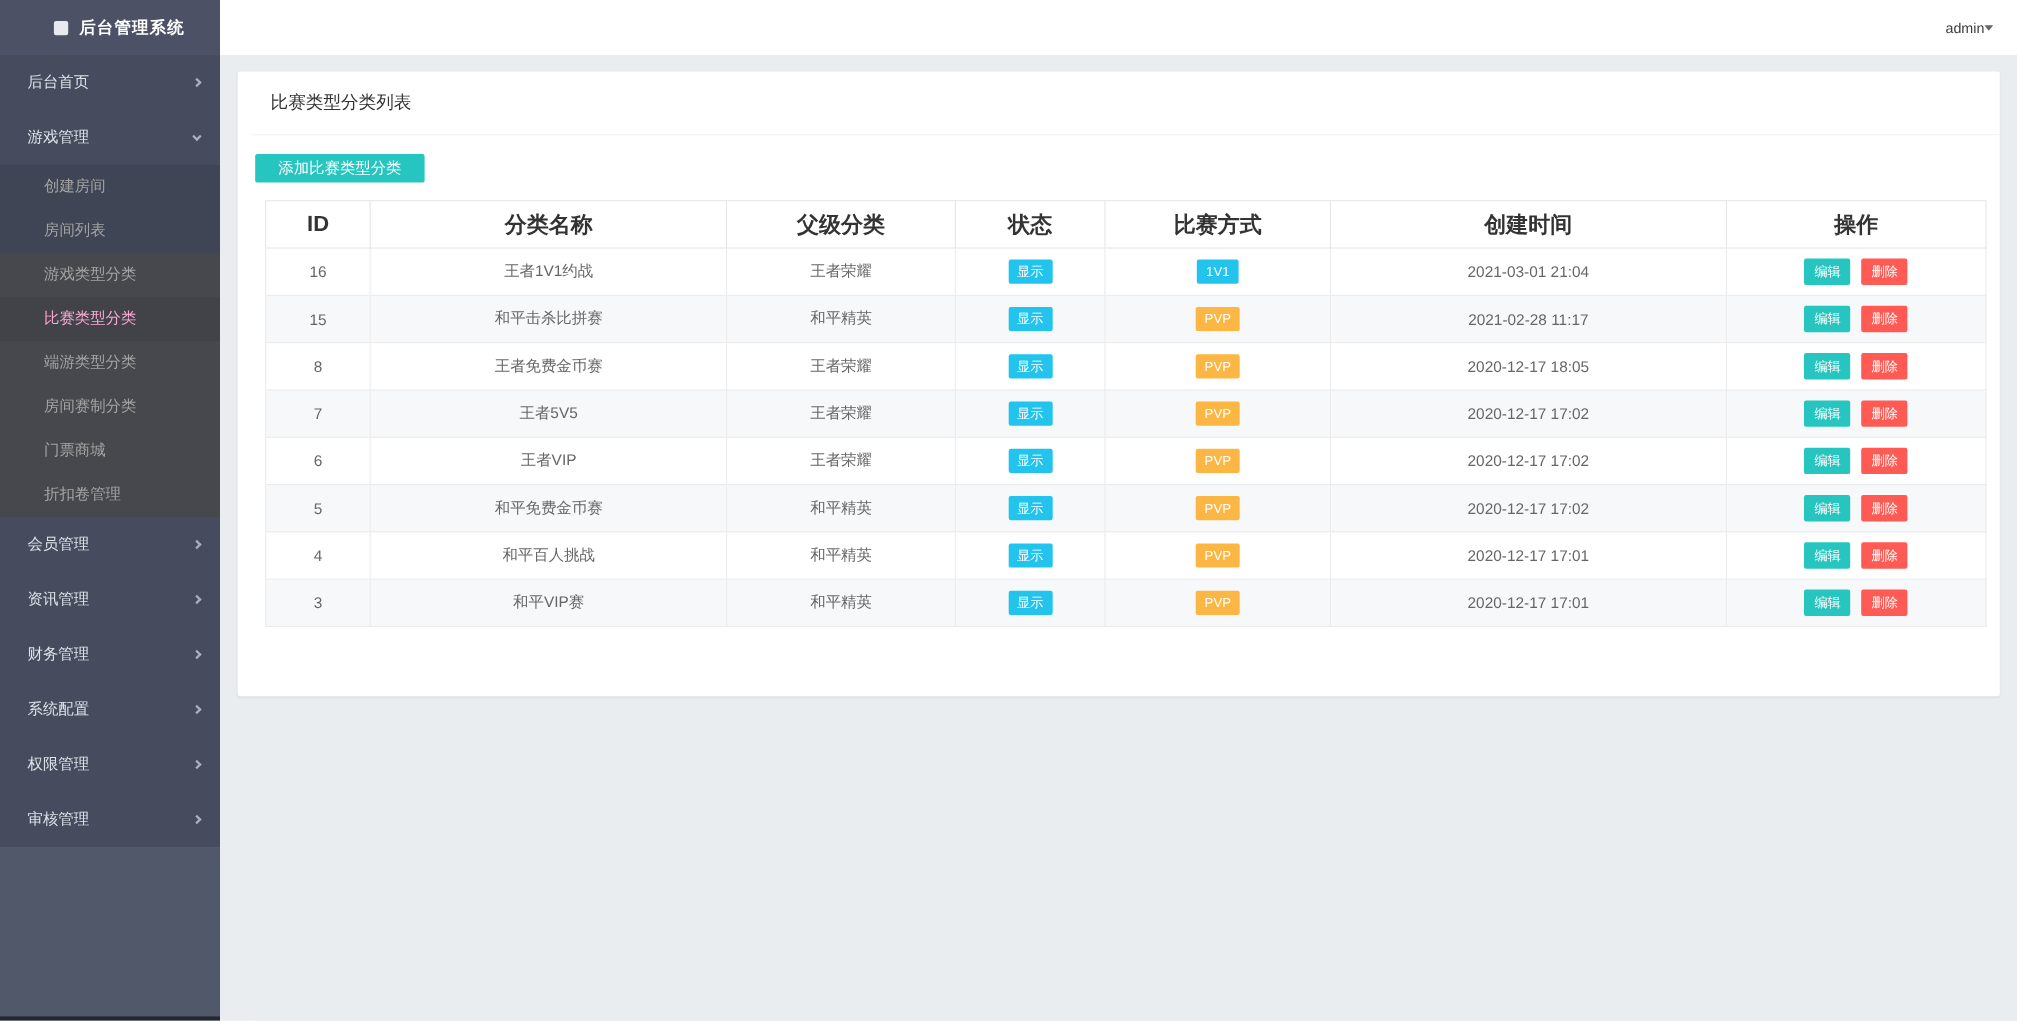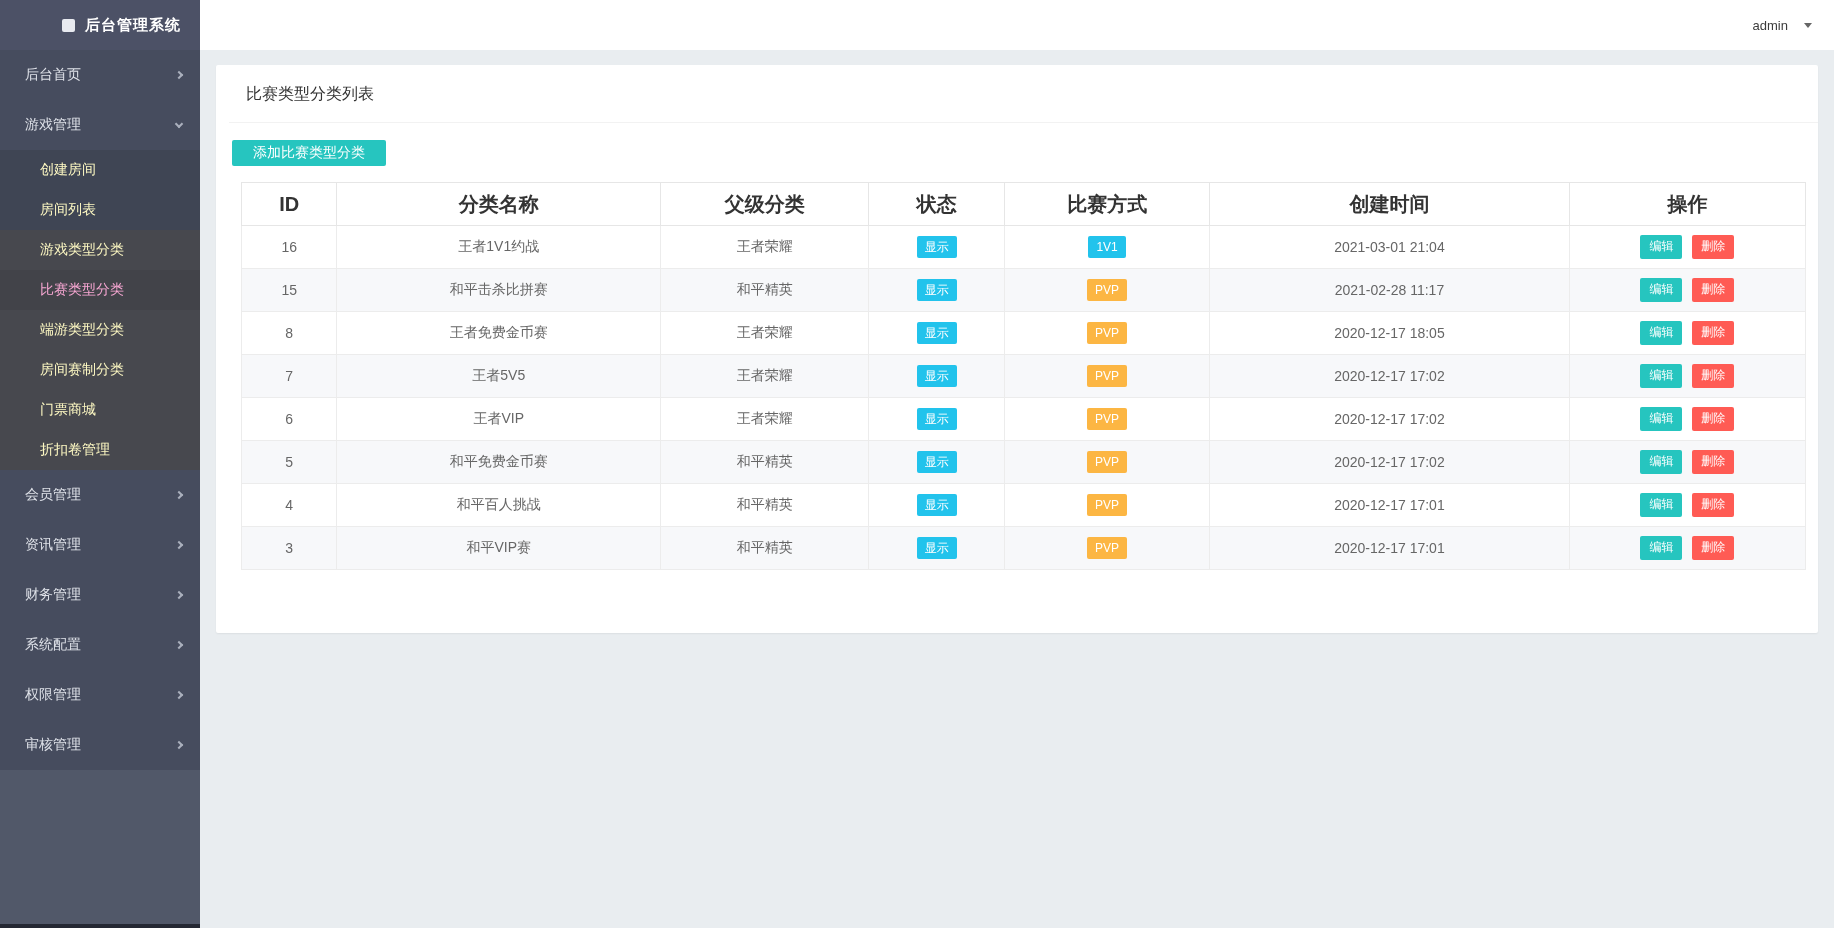--- a/index.html
+++ b/index.html
@@ -1,40 +1,40 @@
 <!DOCTYPE html>
 <html><head>
 <meta charset="utf-8">
 <style>
   * { margin:0; padding:0; box-sizing:border-box; }
   html,body { width:1834px; height:928px; font-family:"Liberation Sans","DejaVu Sans",sans-serif; }
   .app { display:flex; width:1834px; height:928px; background:#e9edf0; overflow:hidden; }
 
   
   .sidebar { flex:0 0 200px; width:200px; background:#515869; position:relative; }
-  .logo-bar { height:50px; background:#4c5166; display:flex; align-items:center; padding-left:62px; }
+  .logo-bar { height:50px; background:#4c5166; display:flex; align-items:center; padding-left:49px; }
   .logo-icon { width:13px; height:13px; background:#e8eaf0; border-radius:2px; flex:0 0 13px; }
   .logo-title { margin-left:10px; font-size:15px; font-weight:bold; color:#fff; letter-spacing:1px; }
   .nav-item { height:50px; display:flex; align-items:center; padding:0 20px 0 25px;
               background:#464c5e; position:relative; font-size:14px; color:#dfe2e9; cursor:pointer; }
   .nav-child { height:40px; display:flex; align-items:center; padding-left:40px;
-               font-size:14px; color:#fef9c3; cursor:pointer; }
+               font-size:14px; color:#a3a3a3; cursor:pointer; }
   .grp-a { background:#3f4554; }
   .grp-b { background:#47484e; }
   .nav-child.active { background:#424349; color:#f9a8d4; }
   .chev { position:absolute; right:18px; width:6px; height:6px;
           border-right:2px solid #aab0bd; border-bottom:2px solid #aab0bd; }
   .chev-right { transform:rotate(-45deg); }
   .chev-down  { transform:rotate(45deg); margin-top:-3px; }
   .sidebar-strip { position:absolute; left:0; bottom:0; width:100%; height:4px; background:#242833; }
 
   
   .main { flex:1; display:flex; flex-direction:column; min-width:0; }
   .topbar { height:50px; background:#fff; display:flex; justify-content:flex-end; align-items:center; padding-right:22px; }
-  .user-menu { display:flex; align-items:center; gap:16px; font-size:13px; color:#3c3c3c; cursor:pointer; }
+  .user-menu { display:flex; align-items:center; gap:0; font-size:13px; color:#3c3c3c; cursor:pointer; }
   .caret-down { width:0; height:0; border-left:4px solid transparent; border-right:4px solid transparent; border-top:5px solid #666; }
   .content { flex:1; padding:15px 16px; }
   .card { background:#fff; height:568px; border-radius:2px; box-shadow:0 1px 2px rgba(0,0,0,.06);padding-left:13px; }
   .card-header { height:58px; line-height:58px; padding:0 17px; font-size:16px; color:#333;
                  border-bottom:1px solid #f2f2f2; }
   .card-body { padding:17px 12px; }
   .add-btn { background:#26c5bf; color:#fff; border:none; height:26px; padding:0 21px;
              font-size:14px; border-radius:2px; cursor:pointer; margin-left:-9px;
              font-family:"Liberation Sans","DejaVu Sans",sans-serif; }
 
@@ -44,21 +44,21 @@
   .data-table th { height:43px; font-weight:bold; font-size:20px; color:#333; text-align:center;
                    border:1px solid #e6e6e6; background:#fff; }
   .data-table td { height:43px; text-align:center; border:1px solid #ececec; background:#fff; }
   .data-table tbody tr:nth-child(even) td { background:#f7f8fa; }
   .badge { display:inline-block; min-width:22px; padding:4px 8px; border-radius:2px;
            color:#fff; font-size:12px; line-height:1.2; }
   .badge[data-color="cyan"]   { background:#22c3ec; }
   .badge[data-color="orange"] { background:#fcb643; }
   .btn-mini { display:inline-block; border:none; padding:5px 9px; border-radius:2px; color:#fff;
               font-size:12px; line-height:1.2; cursor:pointer;
-              font-family:Liberation Mono, monospace; }
+              font-family:Liberation Sans, sans-serif; }
   .btn-edit { background:#26c5bf; }
   .btn-del  { background:#ff5b54; margin-left:6px; }
 </style>
 </head>
 <body>
 
 <div class="app">
 
   <aside class="sidebar">
     <div class="logo-bar">

